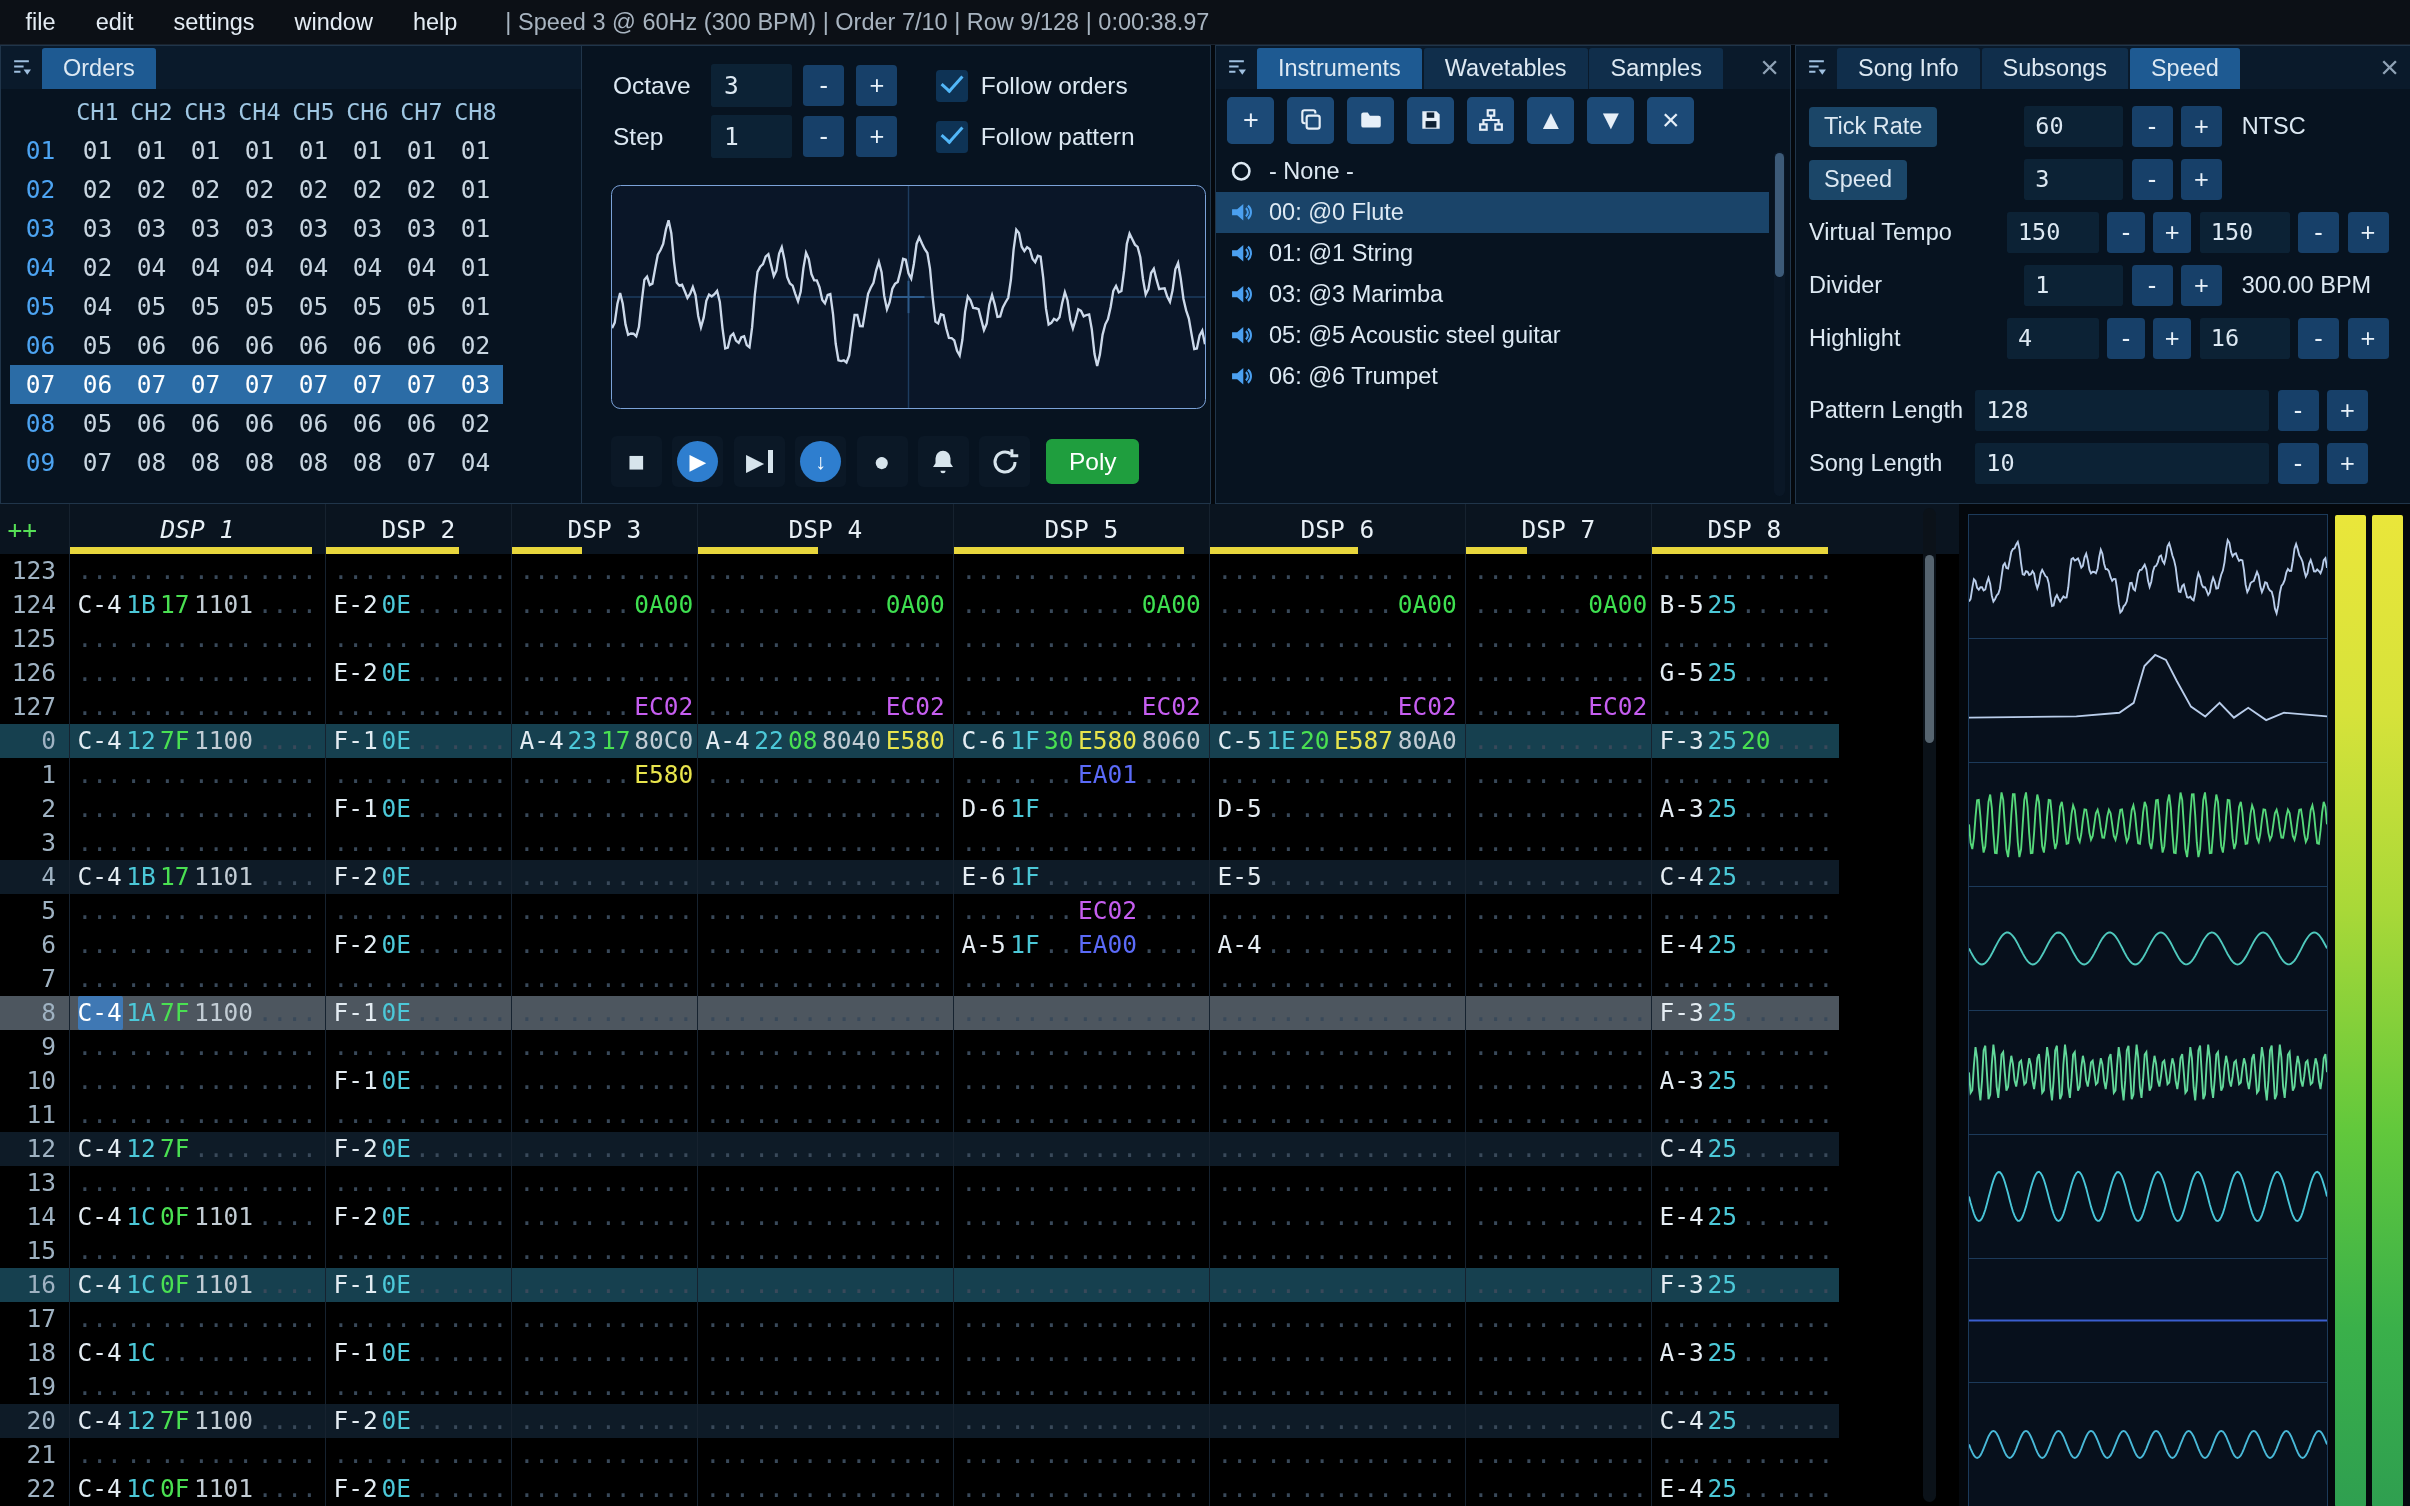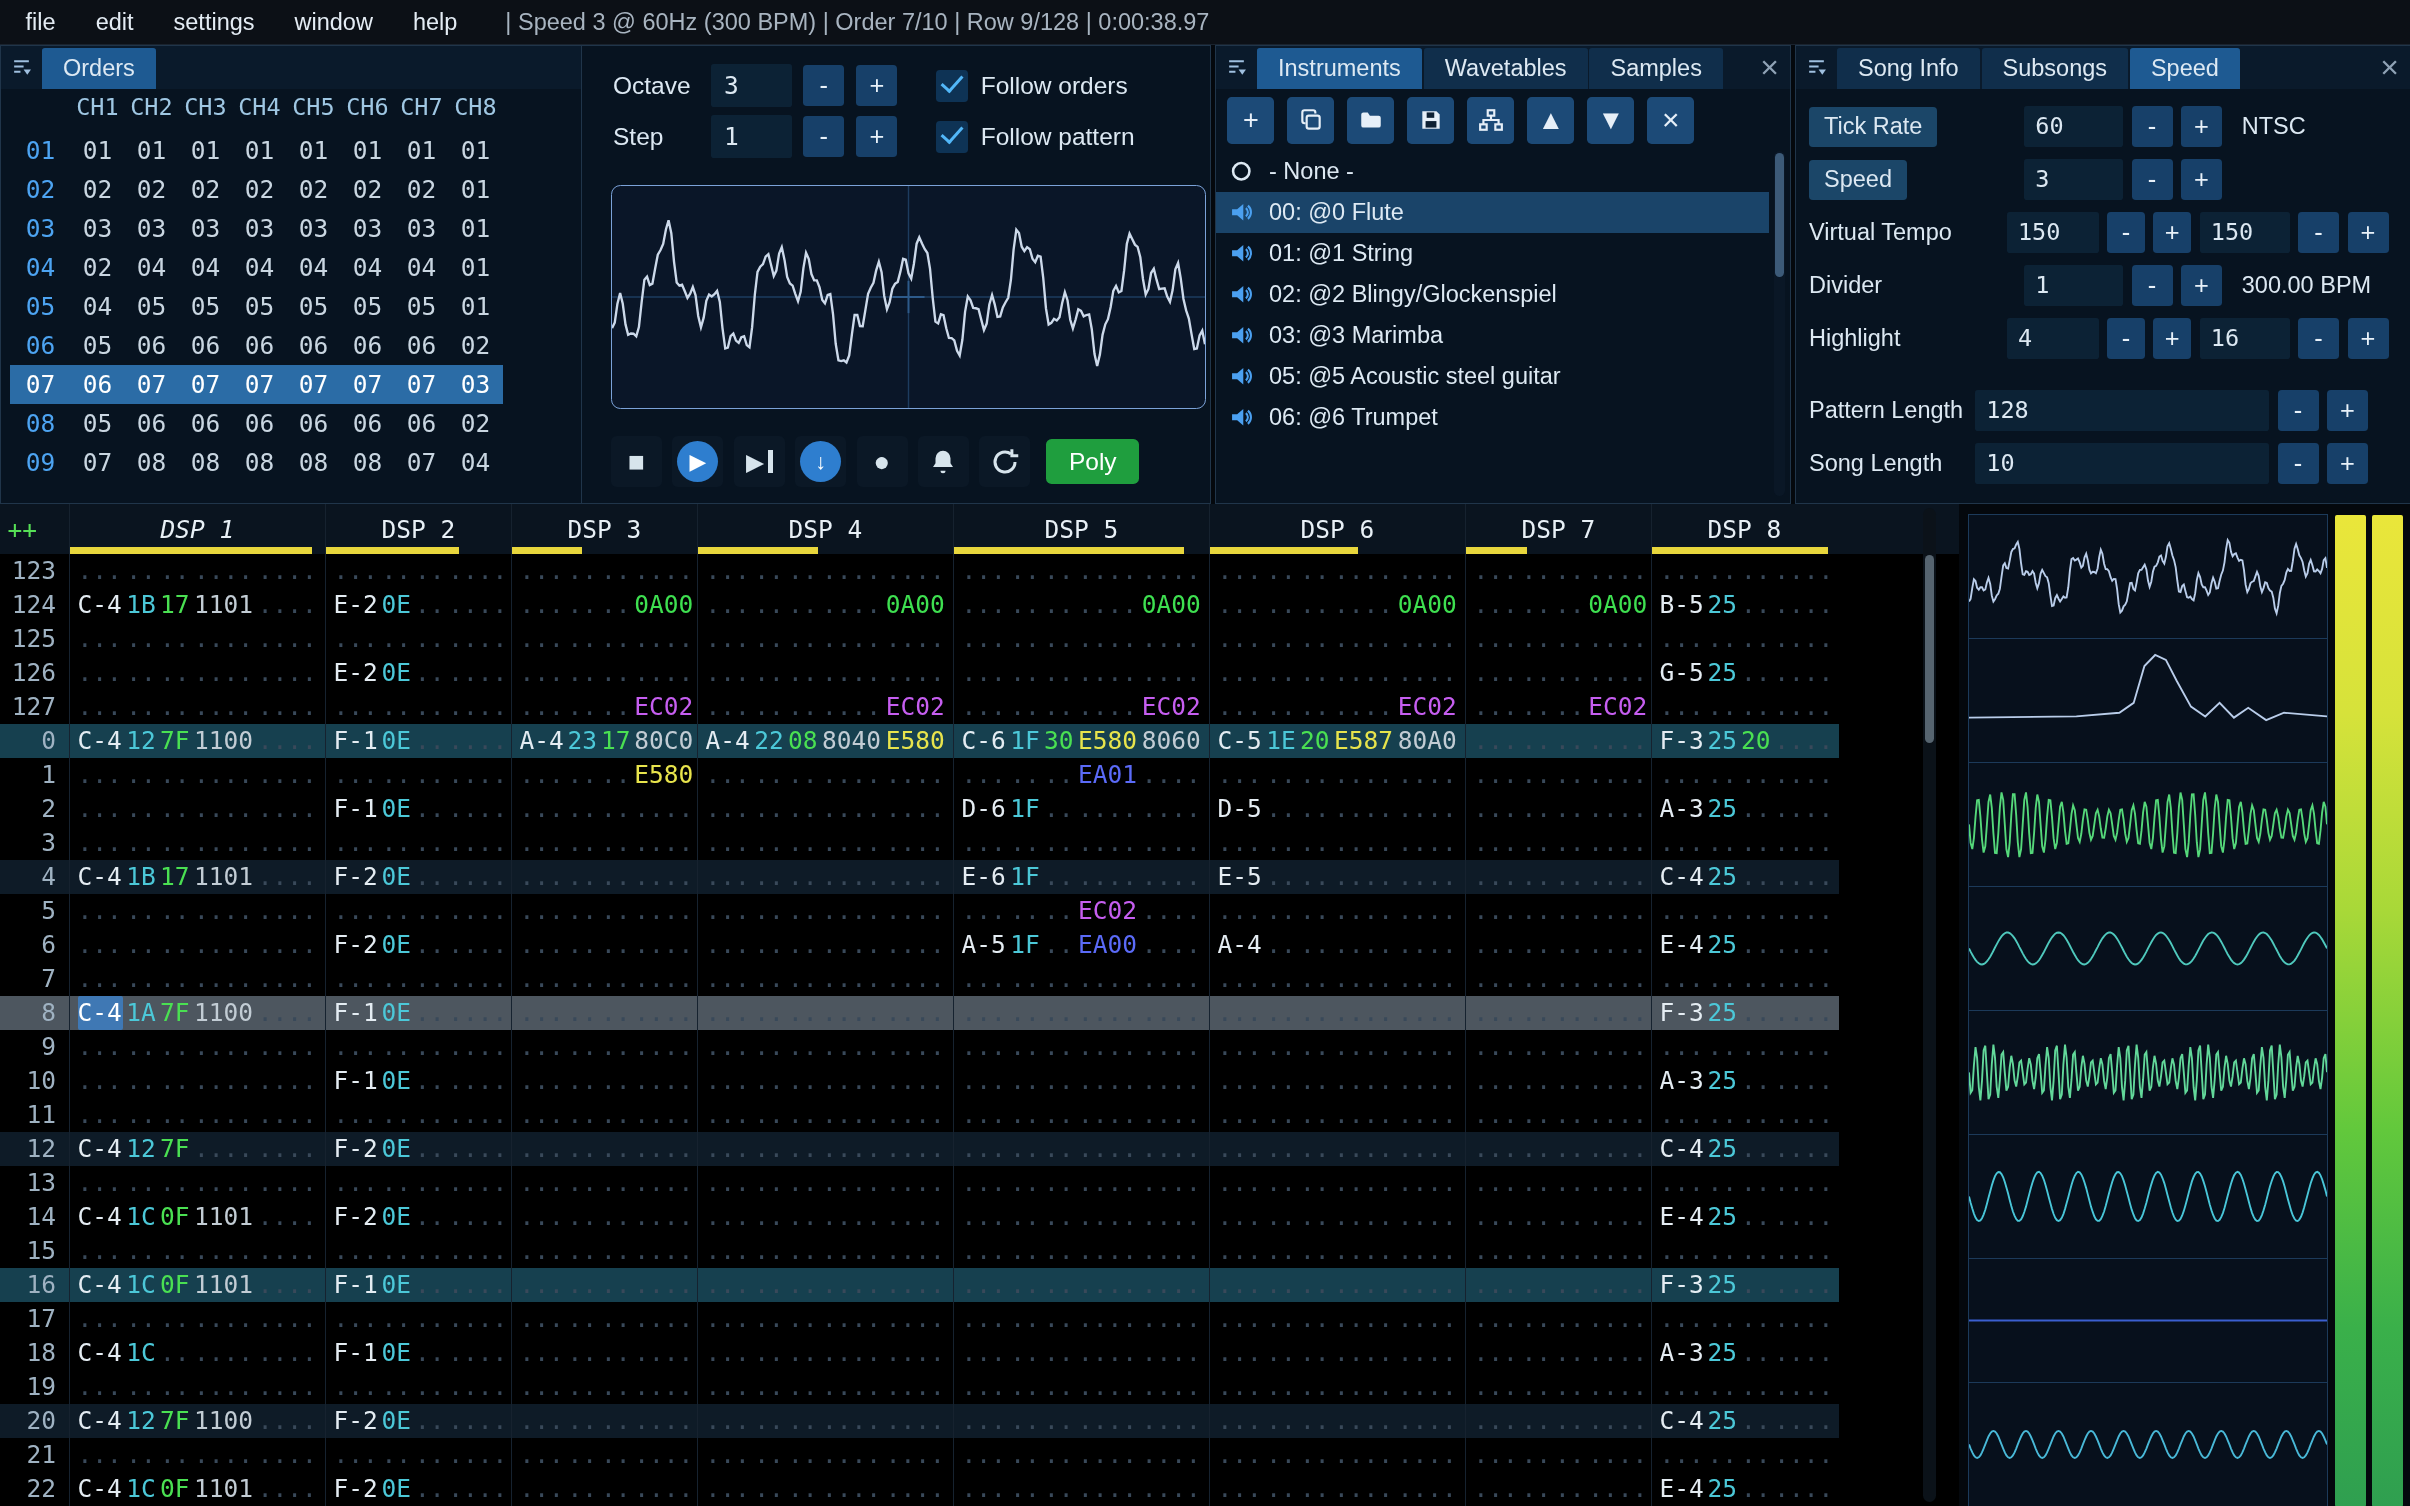--- a/index.html
+++ b/index.html
@@ -21,21 +21,21 @@
 #song-win{left:1795px;width:616px}
 .titlebar{height:43px;background:#0a1a2b;display:flex;align-items:stretch}
 .winmenu{width:41px;display:flex;align-items:center;justify-content:center}
 .winmenu svg{width:21px;height:21px}
 .tab{display:flex;align-items:center;padding:0 21px;margin:1.9px 1.9px 0 0;font-size:23.5px;background:#102e4b;color:#dde9f3;border-radius:2.8px 2.8px 0 0}
 .tab.sel{background:#1e5a92}
 .closex{margin-left:auto;width:41px;display:flex;align-items:center;justify-content:center;font-size:32px;color:#8fa2b5}
 
 
 #orders-body{position:relative;height:413px}
-#orders-head{display:flex;height:38px;align-items:flex-start;color:#9fc7e3;font-size:23.5px;margin:3.8px 0 0 9.4px}
+#orders-head{display:flex;height:38px;align-items:center;color:#9fc7e3;font-size:23.5px;margin:3.8px 0 0 9.4px}
 .ocol{width:54px;text-align:center}
 .onumcol{width:60px}
 #orders-rows{margin-left:9.4px}
 .orow{display:flex;height:39px;align-items:center;font-size:24.5px;width:493px}
 .orow.sel{background:#2b6ca6}
 .orow.sel .oval,.orow.sel .onum{color:#fff}
 .onum{width:60px;text-align:center;color:#4da4f2}
 .oval{width:54px;text-align:center;color:#c9d6e1}
 #orders-btns{position:absolute;right:5.6px;top:3.8px;display:flex;flex-direction:column;gap:6.6px}
 .obtn{width:43px;height:43px;border-radius:3.8px;background:#112c47;color:#d6e5f3;font-size:25.4px;display:flex;align-items:center;justify-content:center}
@@ -455,30 +455,20 @@
         <span>01: @1 String</span>
       </div>
       <div class="irow">
         <span class="iicon">
           <svg viewBox="0 0 24 24">
             <polygon points="3,9 8,9 14,4 14,20 8,15 3,15" fill="currentColor"></polygon>
             <path d="M16.5 8a5 5 0 0 1 0 8" stroke="currentColor" stroke-width="2" fill="none"></path>
             <path d="M18.5 5.5a8.5 8.5 0 0 1 0 13" stroke="currentColor" stroke-width="2" fill="none"></path>
           </svg>
         </span>
-        <span>02: @2 Blingy/Glockenspiel</span>
-      </div>
-      <div class="irow">
-        <span class="iicon">
-          <svg viewBox="0 0 24 24">
-            <polygon points="3,9 8,9 14,4 14,20 8,15 3,15" fill="currentColor"></polygon>
-            <path d="M16.5 8a5 5 0 0 1 0 8" stroke="currentColor" stroke-width="2" fill="none"></path>
-            <path d="M18.5 5.5a8.5 8.5 0 0 1 0 13" stroke="currentColor" stroke-width="2" fill="none"></path>
-          </svg>
-        </span>
         <span>03: @3 Marimba</span>
       </div>
       <div class="irow">
         <span class="iicon">
           <svg viewBox="0 0 24 24">
             <polygon points="3,9 8,9 14,4 14,20 8,15 3,15" fill="currentColor"></polygon>
             <path d="M16.5 8a5 5 0 0 1 0 8" stroke="currentColor" stroke-width="2" fill="none"></path>
             <path d="M18.5 5.5a8.5 8.5 0 0 1 0 13" stroke="currentColor" stroke-width="2" fill="none"></path>
           </svg>
         </span>

